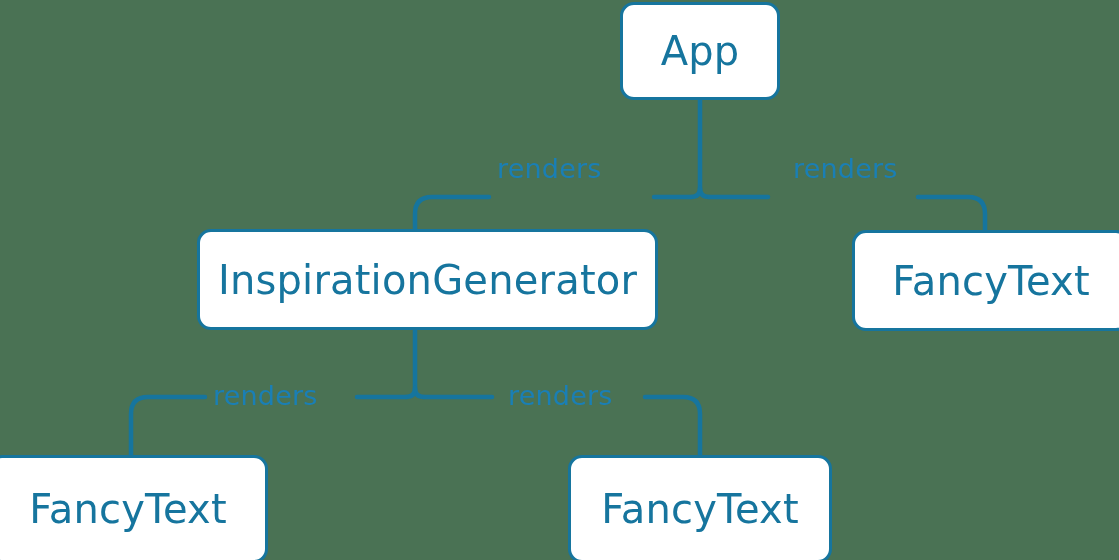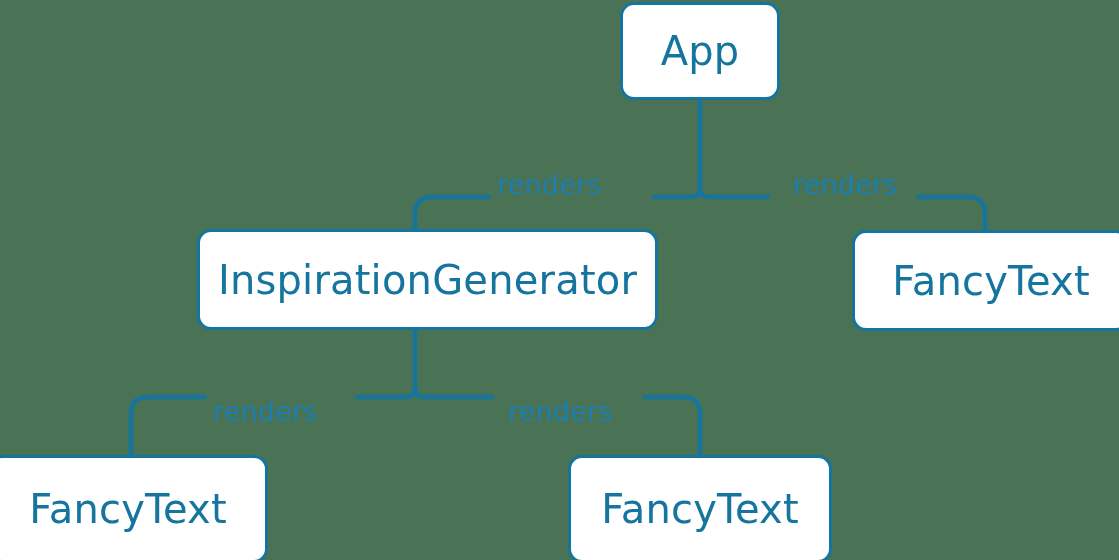--- a/index.html
+++ b/index.html
@@ -49,21 +49,20 @@
   }
   .edge-label {
     position: absolute;
     color: #1a7fb5;
     font-size: 27px;
     font-weight: 500;
     line-height: 1;
     white-space: nowrap;
     z-index: 3;
     letter-spacing: 0.2px;
-    margin-top: 16px;
   }
 
   
   #node-app        { left: 620px; top: 2px;   width: 160px; height: 98px;  font-size: 40px; }
   #node-inspgen    { left: 197px; top: 229px; width: 461px; height: 101px; font-size: 40px; }
   #node-fancy-r    { left: 852px; top: 230px; width: 278px; height: 101px; font-size: 40px; }
   #node-fancy-b    { left: -12px; top: 455px; width: 280px; height: 108px; font-size: 40px; }
   #node-copyright  { left: 568px; top: 455px; width: 264px; height: 108px; font-size: 40px; }
 </style>
 </head>

